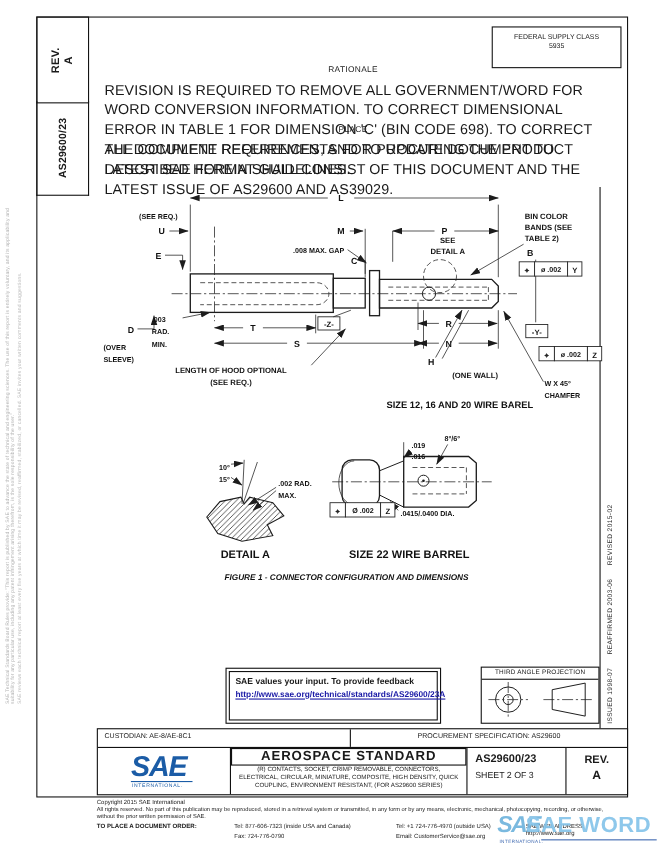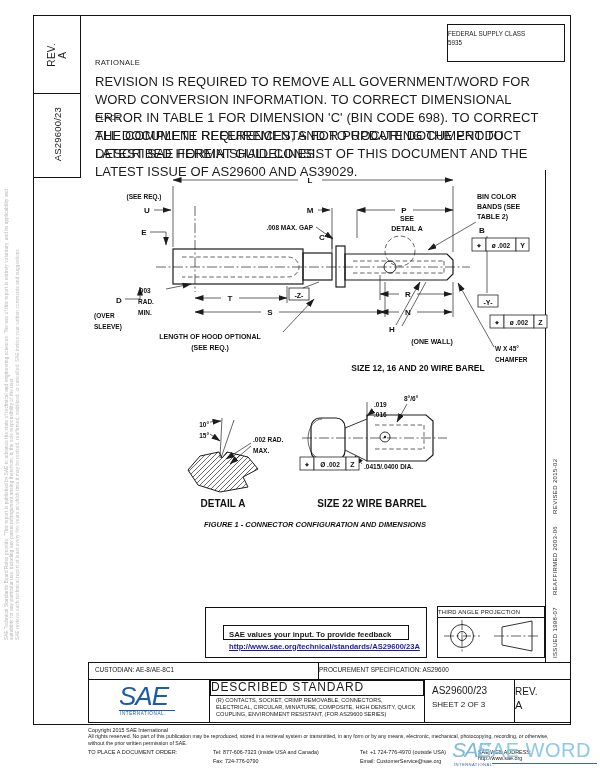--- a/index.html
+++ b/index.html
@@ -3,22 +3,22 @@
 <meta charset="utf-8">
 <style>
   html,body{margin:0;padding:0}
   body{width:600px;height:776px;position:relative;background:#fff;
        font-family:"Liberation Sans",sans-serif;color:#1a1a1a;overflow:hidden}
   .abs{position:absolute}
   .frame{border:1.6px solid #141414}
   .thin{border:1.1px solid #141414}
   .vtext{writing-mode:vertical-rl;transform:rotate(180deg)}
   .vcol span{display:block;text-align:center}
-  .ctr{text-align:left}
-  .b{font-weight:normal}
+  .ctr{text-align:center}
+  .b{font-weight:bold}
   .ital{font-style:italic}
   a.fb-link{color:#1a1aa6;font-weight:bold;text-decoration:underline}
   
   .dt{font:700 8px "Liberation Sans",sans-serif;fill:#111}
   .ds{font:700 6.5px "Liberation Sans",sans-serif;fill:#111}
   .d7{font:700 7px "Liberation Sans",sans-serif;fill:#111}
   .dcap{font:700 8.5px "Liberation Sans",sans-serif;fill:#111}
   .dbig{font:700 10px "Liberation Sans",sans-serif;fill:#111}
   .fig{font:italic 700 7.5px "Liberation Sans",sans-serif;fill:#111}
   .ln{stroke:#1c1c1c;stroke-width:1.2;fill:none}
@@ -224,21 +224,21 @@
       <text class="d7" x="237" y="307" text-anchor="middle">⌖</text>
       <text class="ds" x="260" y="306.5" text-anch­or="middle" text-anchor="middle">Ø .002</text>
       <text class="d7" x="282.5" y="307" text-anchor="middle">Z</text>
     </g>
     <text class="dbig" x="302" y="347" text-anchor="middle">SIZE 22 WIRE BARREL</text>
   </g>
 
   <text class="fig" x="245" y="367" text-anchor="middle">FIGURE 1 - CONNECTOR CONFIGURATION AND DIMENSIONS</text>
 </svg>
 
-<div class="abs" style="left:205px;top:607px;width:222px;height:51px;border:1.6px solid #111;padding:17px;box-sizing:border-box">
+<div class="abs" style="left:205px;top:607px;width:196px;height:51px;border:1.6px solid #111;padding:2px;box-sizing:border-box">
   <div style="border:1.4px solid #111;height:100%;box-sizing:border-box;padding:3px 5px;font-size:7.8px;font-weight:bold;line-height:1.5">
     <div>SAE values your input. To provide feedback</div>
     <a class="fb-link" href="#" style="font-size:7.6px">http://www.sae.org/technical/standards/AS29600/23A</a>
   </div>
 </div>
 
 <div class="abs thin" style="left:437px;top:606px;width:108px;height:52px;box-sizing:border-box">
   <div class="ctr" style="font-size:5.8px;letter-spacing:.2px;border-bottom:1.1px solid #141414;padding:2px 0">THIRD ANGLE PROJECTION</div>
   <svg width="104" height="36" viewBox="0 0 104 36">
     <circle class="ln2" cx="24" cy="18" r="11.5"></circle>
@@ -255,21 +255,21 @@
     <div style="width:229px;font-size:6.4px;padding:3px 0 0 6px;box-sizing:border-box">CUSTODIAN: AE-8/AE-8C1</div>
     <div class="ctr" style="flex:1;border-left:1.2px solid #111;font-size:6.4px;padding-top:3px">PROCUREMENT SPECIFICATION: AS29600</div>
   </div>
   <div style="display:flex;height:42px">
     <div style="width:120px;position:relative">
       <span class="ital b" style="position:absolute;left:30px;top:1px;font-size:26px;color:#1b5ca6;letter-spacing:-1px">SAE</span>
       <span style="position:absolute;left:31px;top:31px;font-size:4.6px;color:#1b5ca6;letter-spacing:.6px">INTERNATIONAL.</span>
       <div style="position:absolute;left:30px;top:29.5px;width:56px;height:1.3px;background:#1b5ca6"></div>
     </div>
     <div style="width:216px;border-left:1.2px solid #111;border-right:1.2px solid #111;box-sizing:border-box">
-      <div class="ctr b" style="border:1.7px solid #111;font-size:12px;letter-spacing:.8px;line-height:1.15;margin:0">DESCRIBED STANDARD</div>
+      <div class="ctr b" style="border:1.7px solid #111;font-size:12px;letter-spacing:.8px;line-height:1.15;margin:0">AEROSPACE STANDARD</div>
       <div class="ctr" style="font-size:5.6px;line-height:1.25;padding:1px 6px">(R) CONTACTS, SOCKET, CRIMP REMOVABLE, CONNECTORS, ELECTRICAL, CIRCULAR, MINIATURE, COMPOSITE, HIGH DENSITY, QUICK COUPLING, ENVIRONMENT RESISTANT, (FOR AS29600 SERIES)</div>
     </div>
     <div style="width:90px;border-right:1.2px solid #111;box-sizing:border-box;padding:5px 0 0 7px">
       <div class="b" style="font-size:10px">AS29600/23</div>
       <div style="font-size:8px;margin-top:4px">SHEET 2 OF 3</div>
     </div>
     <div class="ctr" style="flex:1;padding-top:6px">
       <div class="b" style="font-size:10px">REV.</div>
       <div class="b" style="font-size:11px;margin-top:2px">A</div>
     </div>

